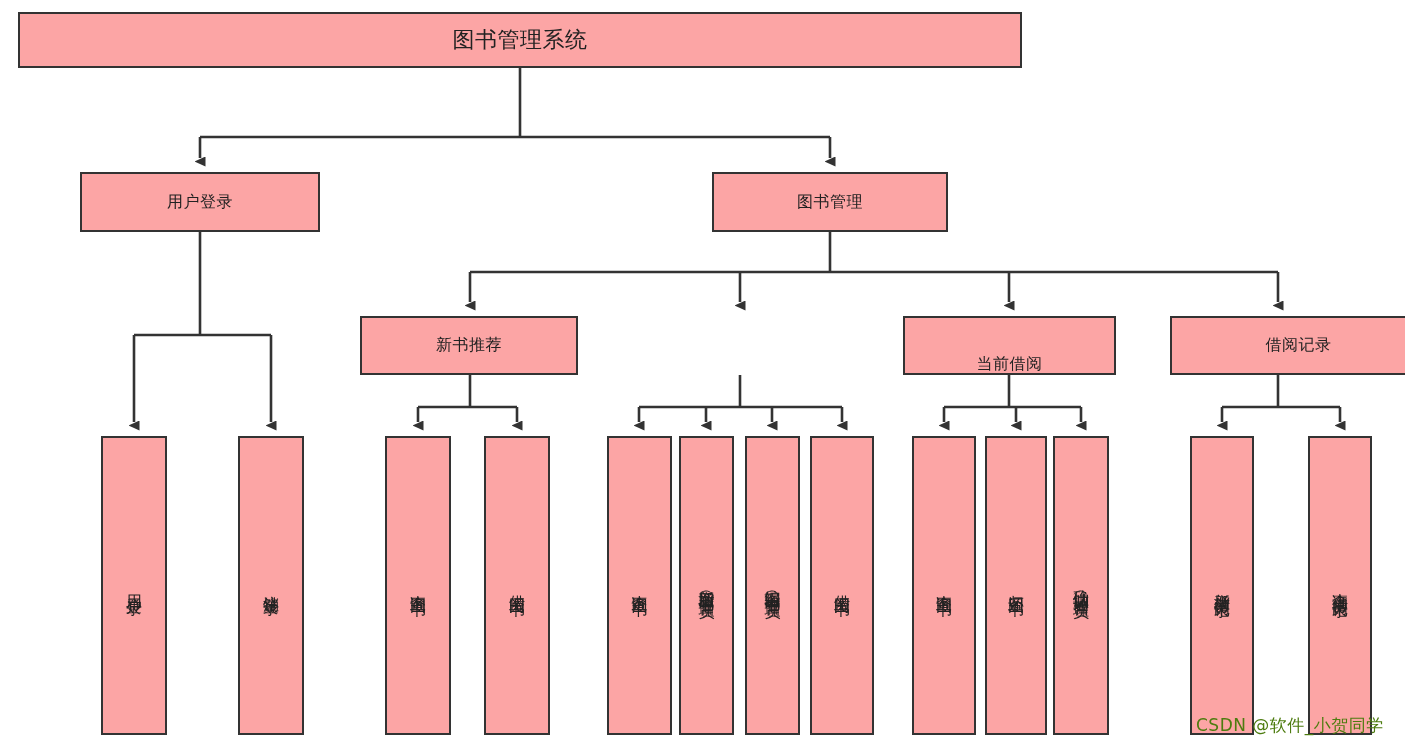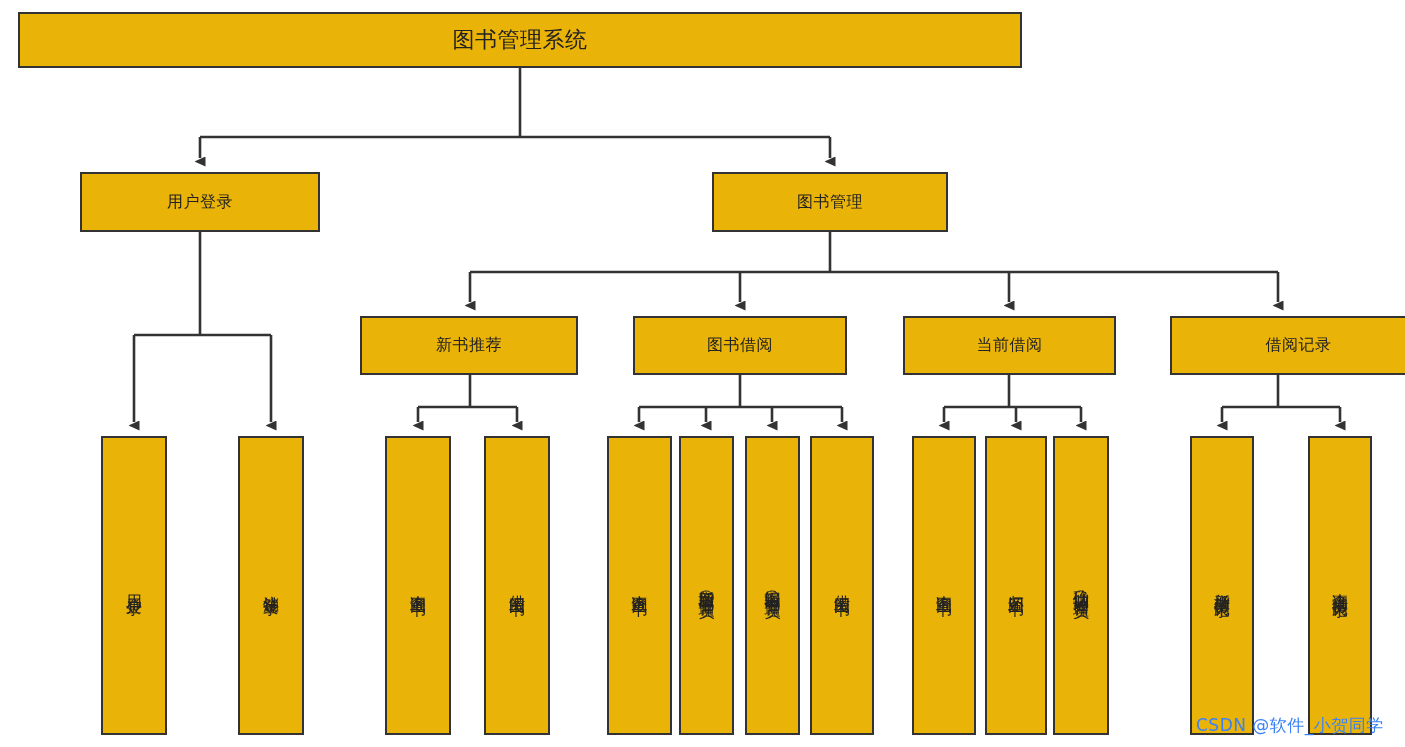--- a/index.html
+++ b/index.html
@@ -21,21 +21,21 @@
     position: absolute;
     left: 0;
     top: 0;
     width: 1405px;
     height: 747px;
     pointer-events: none;
   }
   .node {
     position: absolute;
     box-sizing: border-box;
-    background: #eab308;
+    background: #fca5a5;
     border: 2px solid #333333;
     display: flex;
     align-items: center;
     justify-content: center;
     color: #222222;
   }
   .node .label {
     font-size: 16px;
     line-height: 1.05;
     color: #222222;
@@ -47,21 +47,21 @@
   }
   .node.vertical .label {
     writing-mode: vertical-rl;
     text-orientation: upright;
     letter-spacing: 2px;
     line-height: 1.0;
   }
   .node.root .label { font-size: 22px; }
   .watermark {
     position: absolute;
-    color: #3b82f6;
+    color: #4d7c0f;
     font-size: 17px;
     white-space: nowrap;
     letter-spacing: 0.5px;
   }
 </style>
 </head>
 <body>
 
 <div id="canvas">
 
@@ -123,24 +123,21 @@
   <div class="node horizontal" style="left:80px; top:172px; width:240px; height:60px;">
     <span class="label">用户登录</span>
   </div>
   <div class="node horizontal" style="left:712px; top:172px; width:236px; height:60px;">
     <span class="label">图书管理</span>
   </div>
 
   <div class="node horizontal" style="left:360px; top:316px; width:218px; height:59px;">
     <span class="label">新书推荐</span>
   </div>
-  <div class="node horizontal" style="left:633px; top:316px; width:214px; height:59px;">
-    <span class="label">图书借阅</span>
-  </div>
-  <div class="node horizontal" style="left:903px; top:316px; width:213px; height:59px;">
+  <div class="node horizontal" style="left:903px; top:316px; width:213px; height:59px;align-items:flex-end;">
     <span class="label">当前借阅</span>
   </div>
   <div class="node horizontal" style="left:1170px; top:316px; width:257px; height:59px;">
     <span class="label">借阅记录</span>
   </div>
 
   <div class="node vertical" style="left:101px; top:436px; width:66px; height:299px;">
     <span class="label">用户登录</span>
   </div>
   <div class="node vertical" style="left:238px; top:436px; width:66px; height:299px;">

